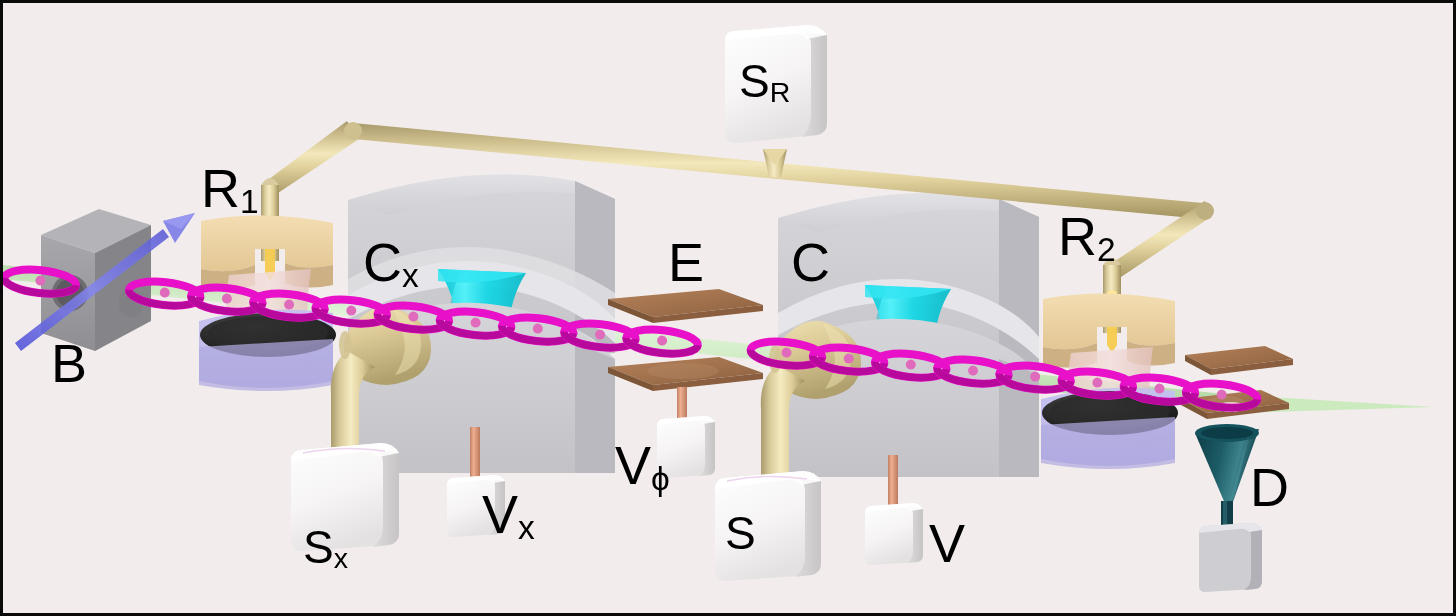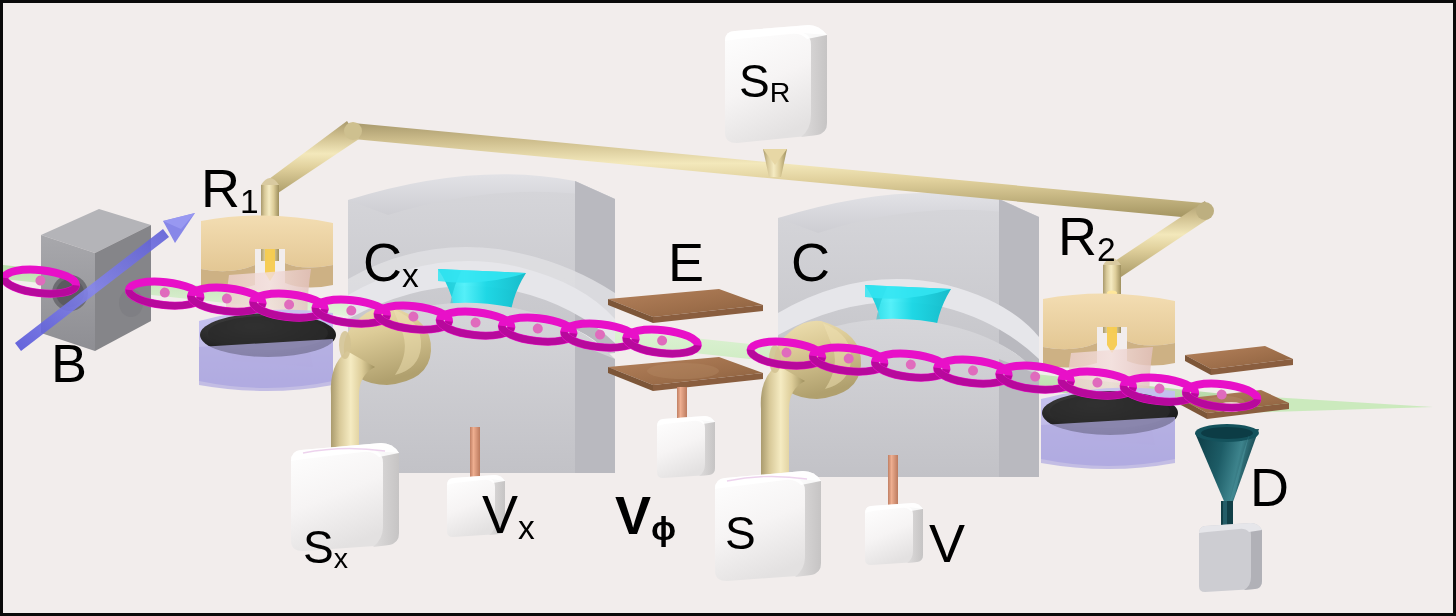--- a/index.html
+++ b/index.html
@@ -507,21 +507,21 @@
 </div>
 
 <div class="cubelbl" style="left:300px; top:479px;margin-top:42px;">
   <span>S</span><sub>x</sub>
 </div>
 
 <div class="lbl big" style="left:479px; top:484px;">
   <span>V</span><sub>x</sub>
 </div>
 
-<div class="lbl big" style="left:612px; top:485px;font-weight:bold;">
+<div class="lbl big" style="left:612px; top:435px;">
   <span>V</span><sub>ϕ</sub>
 </div>
 
 <div class="cubelbl" style="left:722px; top:507px;">
   <span>S</span><sub></sub>
 </div>
 
 <div class="lbl big" style="left:926px; top:513px;">
   <span>V</span><sub></sub>
 </div>

